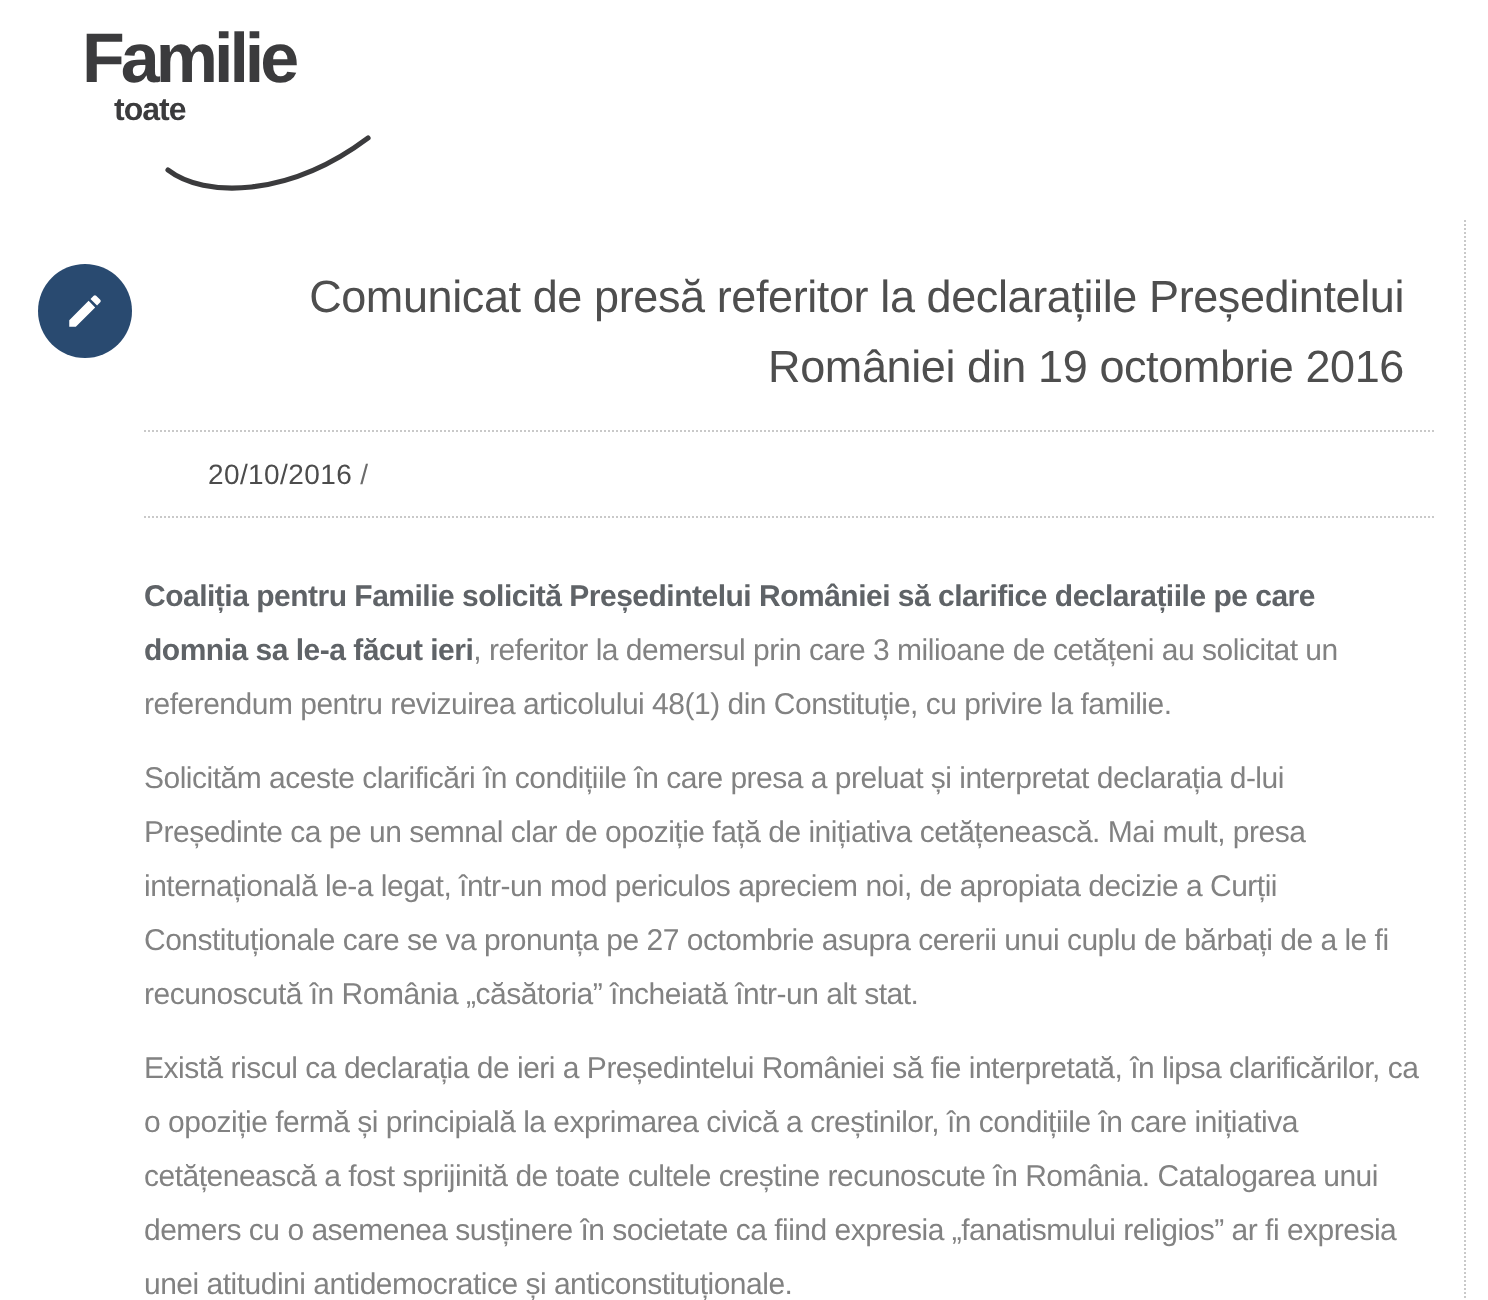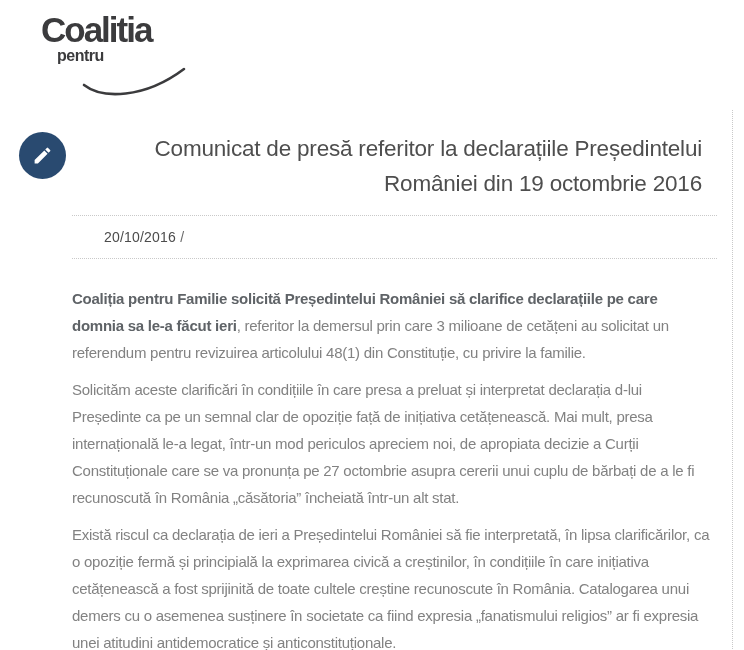--- a/index.html
+++ b/index.html
@@ -84,22 +84,22 @@
     height: 545px; width: 0;
     border-left: 1px dotted #c9c9c9;
   }
 </style>
 </head>
 <body>
 
 <div class="page">
 
   <a class="logo">
-    <span class="logo-word1">Coalitia</span>
-    <span class="logo-word2">pentru</span>
+    <span class="logo-word1">Familie</span>
+    <span class="logo-word2">toate</span>
     <svg class="logo-arc" width="115" height="40" viewBox="0 0 115 40">
       <path d="M4 20 C 22 34, 64 34, 104 4" stroke="#3b3b3d" stroke-width="2.6" fill="none" stroke-linecap="round"></path>
     </svg>
   </a>
 
   <div class="post-icon">
     <svg viewBox="0 0 24 24">
       <path d="M3 17.25V21h3.75L17.81 9.94l-3.75-3.75L3 17.25zM20.71 7.04a.996.996 0 0 0 0-1.41l-2.34-2.34a.996.996 0 0 0-1.41 0l-1.83 1.83 3.75 3.75 1.83-1.83z"></path>
     </svg>
   </div>

